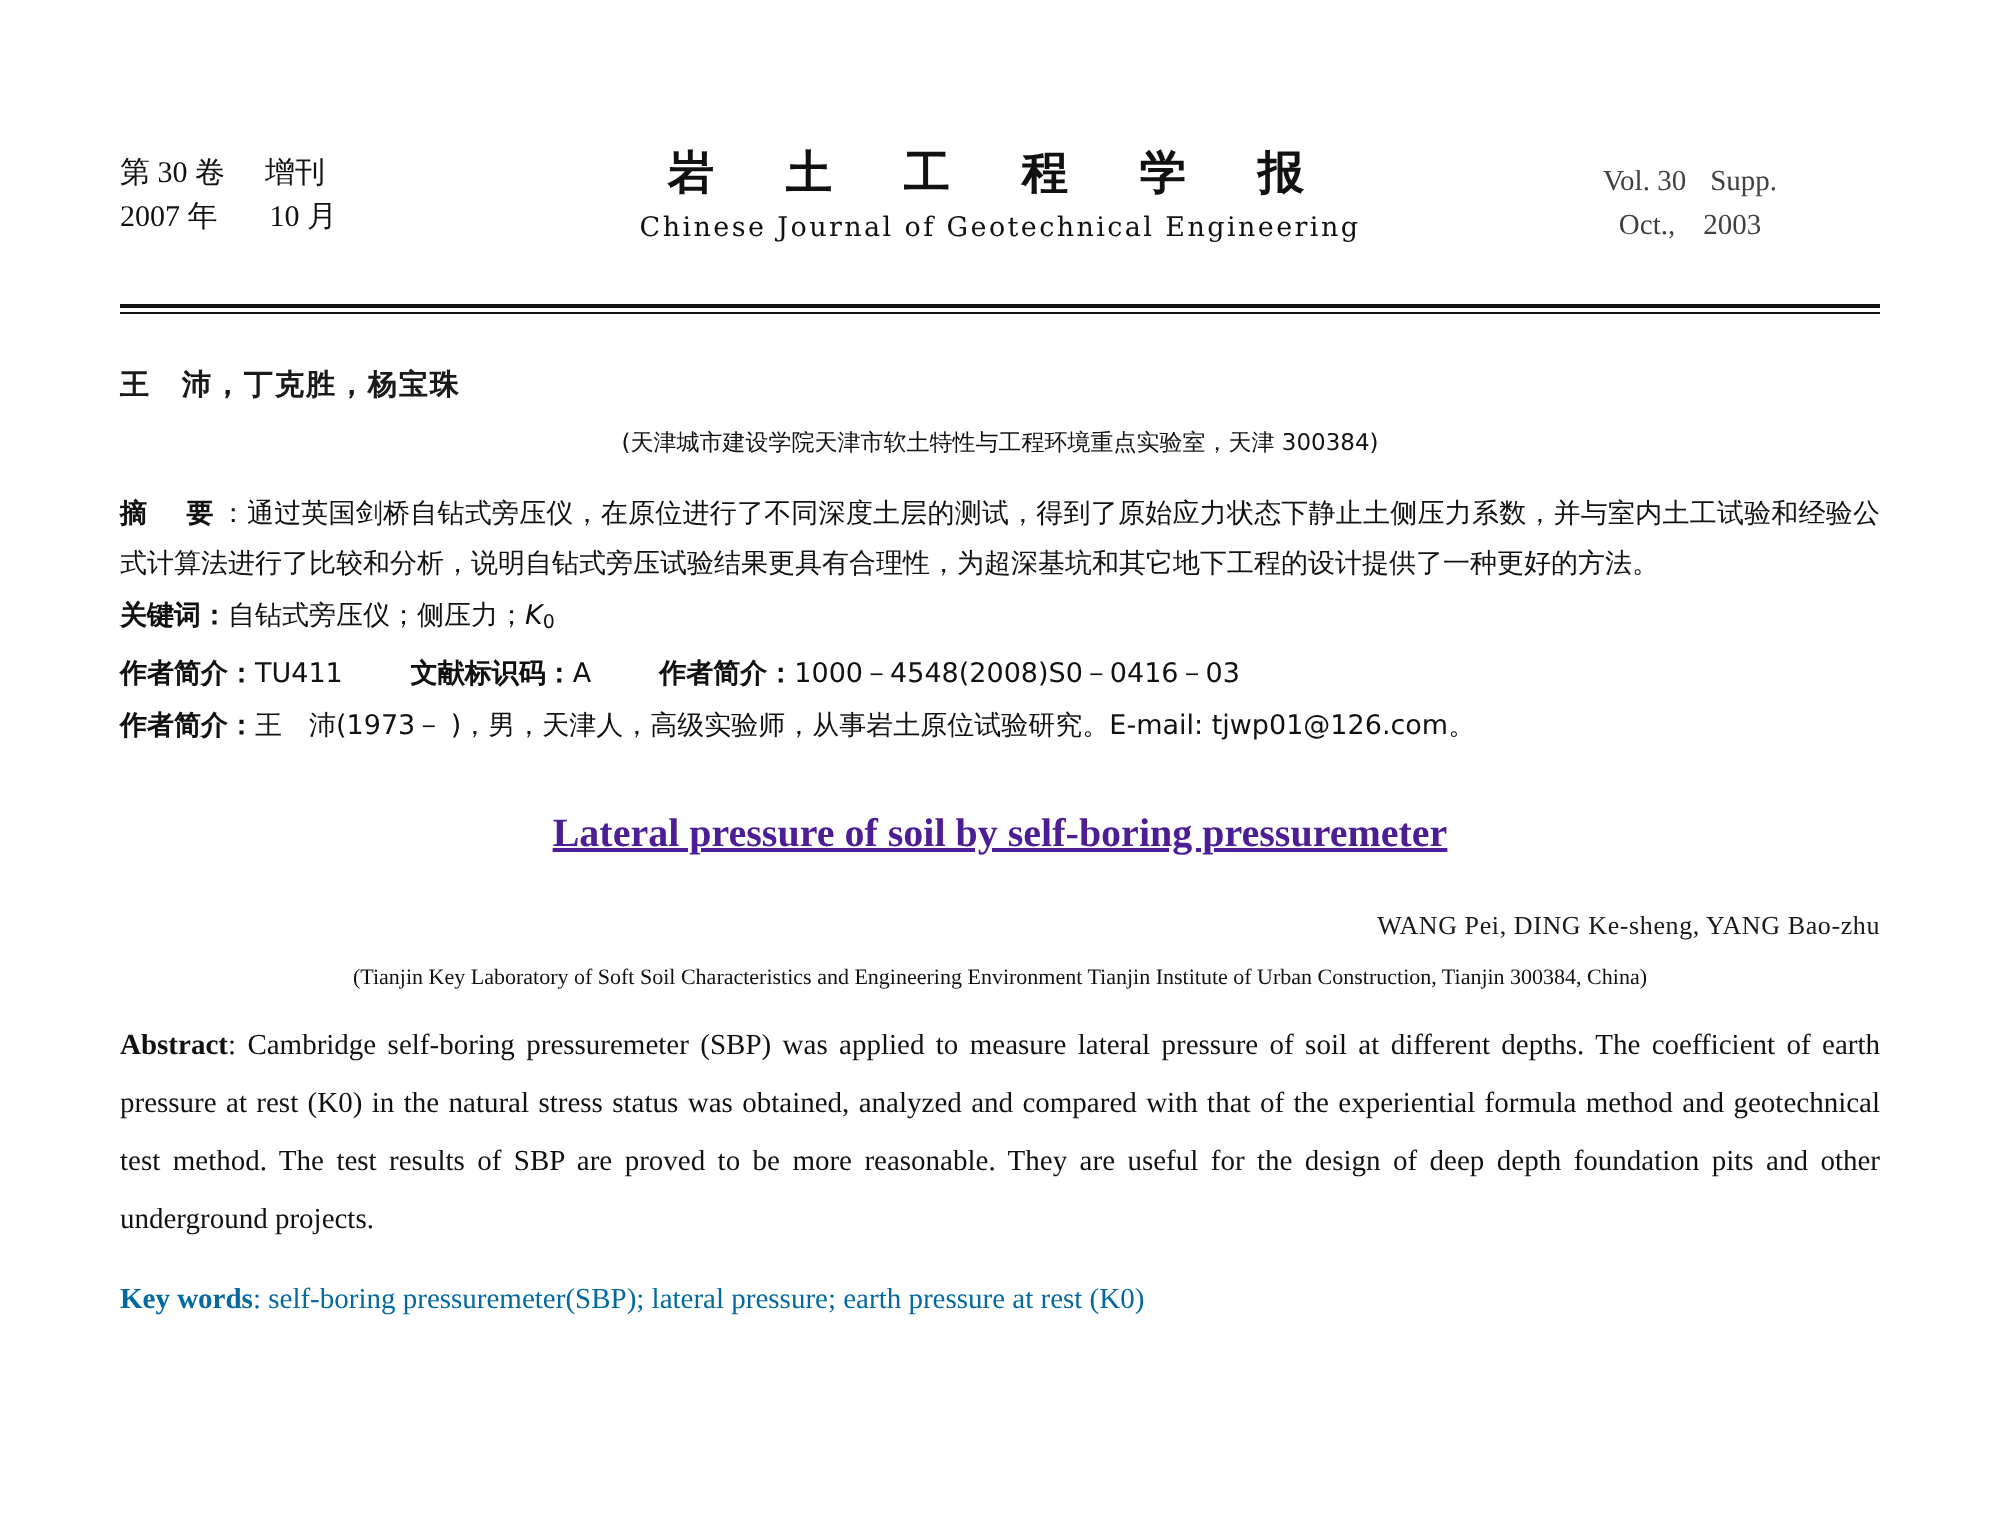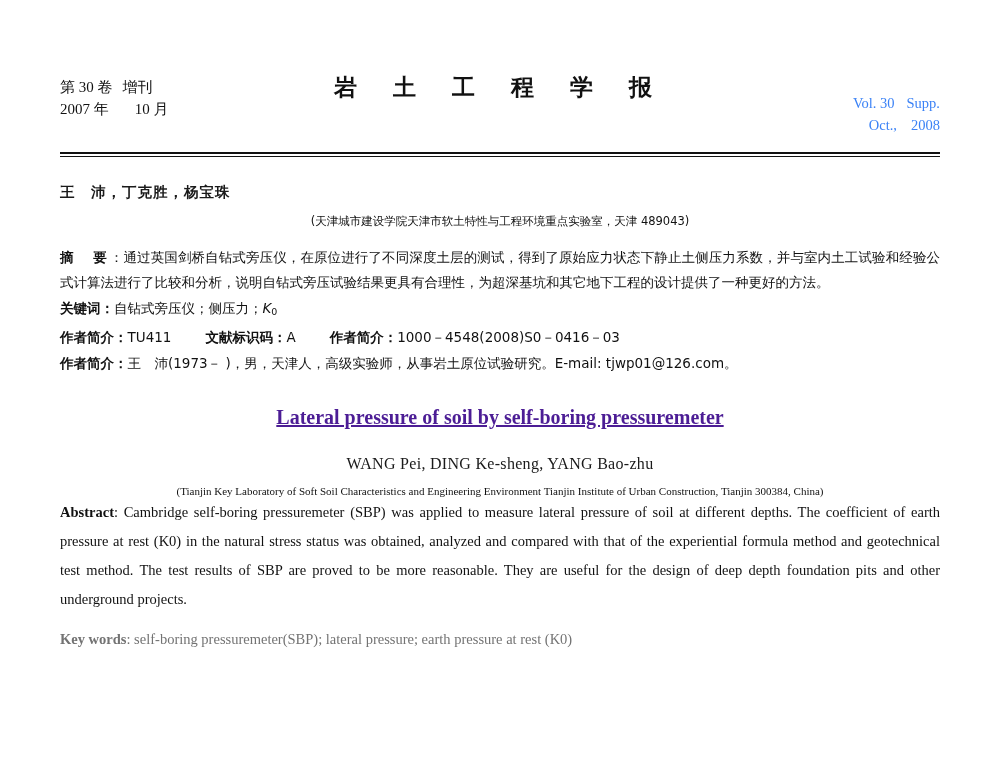--- a/index.html
+++ b/index.html
@@ -32,21 +32,21 @@
     position: absolute;
     left: 0;
     top: 4px;
     width: 200px;
     font-family: "Liberation Serif", serif;
     font-size: 15px;
     line-height: 22px;
     color: #111;
   }
   .mast-left .row1 span.vol { letter-spacing: 0px; }
-  .mast-left .row1 span.sup { margin-left: 10px; }
+  .mast-left .row1 span.sup { margin-left: 20px; }
   .mast-left .row2 span.yr { }
   .mast-left .row2 span.mo { margin-left: 26px; }
 
   .mast-center {
     position: absolute;
     left: 0;
     right: 0;
     top: 0;
     text-align: center;
   }
@@ -61,27 +61,27 @@
   .journal-en {
     font-family: "DejaVu Serif", serif;
     font-size: 13.5px;
     letter-spacing: 1.2px;
     color: #111;
     margin-top: 4px;
   }
   .mast-right {
     position: absolute;
     right: 0;
-    top: 20px;
+    top: 8px;
     width: 190px;
-    text-align: right;
+    text-align: center;
     font-family: "Liberation Serif", serif;
     font-size: 14.5px;
     line-height: 22px;
-    color: #3b82f6;
+    color: #404040;
   }
   .mast-right .r1 .supp { margin-left: 12px; }
   .mast-right .r2 .yr { margin-left: 14px; }
 
   .rule-wrap {
     margin-top: 10px;
   }
   .rule-thick {
     height: 2px;
     background: #111;
@@ -148,48 +148,48 @@
   .en-title {
     text-align: center;
     font-family: "Liberation Serif", serif;
     font-size: 20px;
     font-weight: bold;
     margin-top: 30px;
     color: #4c1d95;
     text-decoration: underline;
   }
   .en-authors {
-    text-align: center;
-    font-family: "Liberation Serif", serif;
-    font-size: 16px;
+    text-align: right;
+    font-family: "Liberation Serif", serif;
+    font-size: 13px;
     margin-top: 26px;
     letter-spacing: 0.3px;
   }
   .en-affil {
     text-align: center;
     font-family: "Liberation Serif", serif;
     font-size: 11px;
     margin-top: 12px;
     color: #111;
   }
   .en-abstract {
-    margin-top: 1px;
+    margin-top: 14px;
     font-family: "Liberation Serif", serif;
     font-size: 14.5px;
     line-height: 29px;
     text-align: justify;
     color: #111;
   }
   .en-abstract b { font-weight: bold; }
   .en-kw {
     margin-top: 12px;
     font-family: "Liberation Serif", serif;
     font-size: 14.5px;
     line-height: 26px;
-    color: #737373;
+    color: #0369a1;
   }
   .en-kw b { font-weight: bold; }
 </style>
 </head>
 <body>
 
 <div class="page">
 
   <div class="masthead">
 
@@ -197,39 +197,40 @@
       <div class="row1">
         <span class="vol">第 30 卷</span><span class="sup">增刊</span>
       </div>
       <div class="row2">
         <span class="yr">2007 年</span><span class="mo">10 月</span>
       </div>
     </div>
 
     <div class="mast-center">
       <div class="journal-cn">岩 土 工 程 学 报</div>
+      <div class="journal-en">Chinese Journal of Geotechnical Engineering</div>
     </div>
 
     <div class="mast-right">
       <div class="r1">
         <span>Vol. 30</span><span class="supp">Supp.</span>
       </div>
       <div class="r2">
-        <span>Oct.,</span><span class="yr">2008</span>
+        <span>Oct.,</span><span class="yr">2003</span>
       </div>
     </div>
   </div>
 
   <div class="rule-wrap">
     <div class="rule-thick"></div>
     <div class="rule-thin"></div>
   </div>
 
   <div class="cn-authors">王　沛，丁克胜，杨宝珠</div>
-  <div class="cn-affil">(天津城市建设学院天津市软土特性与工程环境重点实验室，天津 489043)</div>
+  <div class="cn-affil">(天津城市建设学院天津市软土特性与工程环境重点实验室，天津 300384)</div>
 
   <div class="cn-block">
     <div class="cn-abstract-body">
       <span class="lbl">摘　要</span><span>：通过英国剑桥自钻式旁压仪，在原位进行了不同深度土层的测试，得到了原始应力状态下静止土侧压力系数，并与室内土工试验和经验公式计算法进行了比较和分析，说明自钻式旁压试验结果更具有合理性，为超深基坑和其它地下工程的设计提供了一种更好的方法。</span>
     </div>
 
     <div class="cn-line">
       <span class="kw-label">关键词：</span><span>自钻式旁压仪；侧压力；</span><span class="ital">K</span><span class="sub">0</span>
     </div>
 

